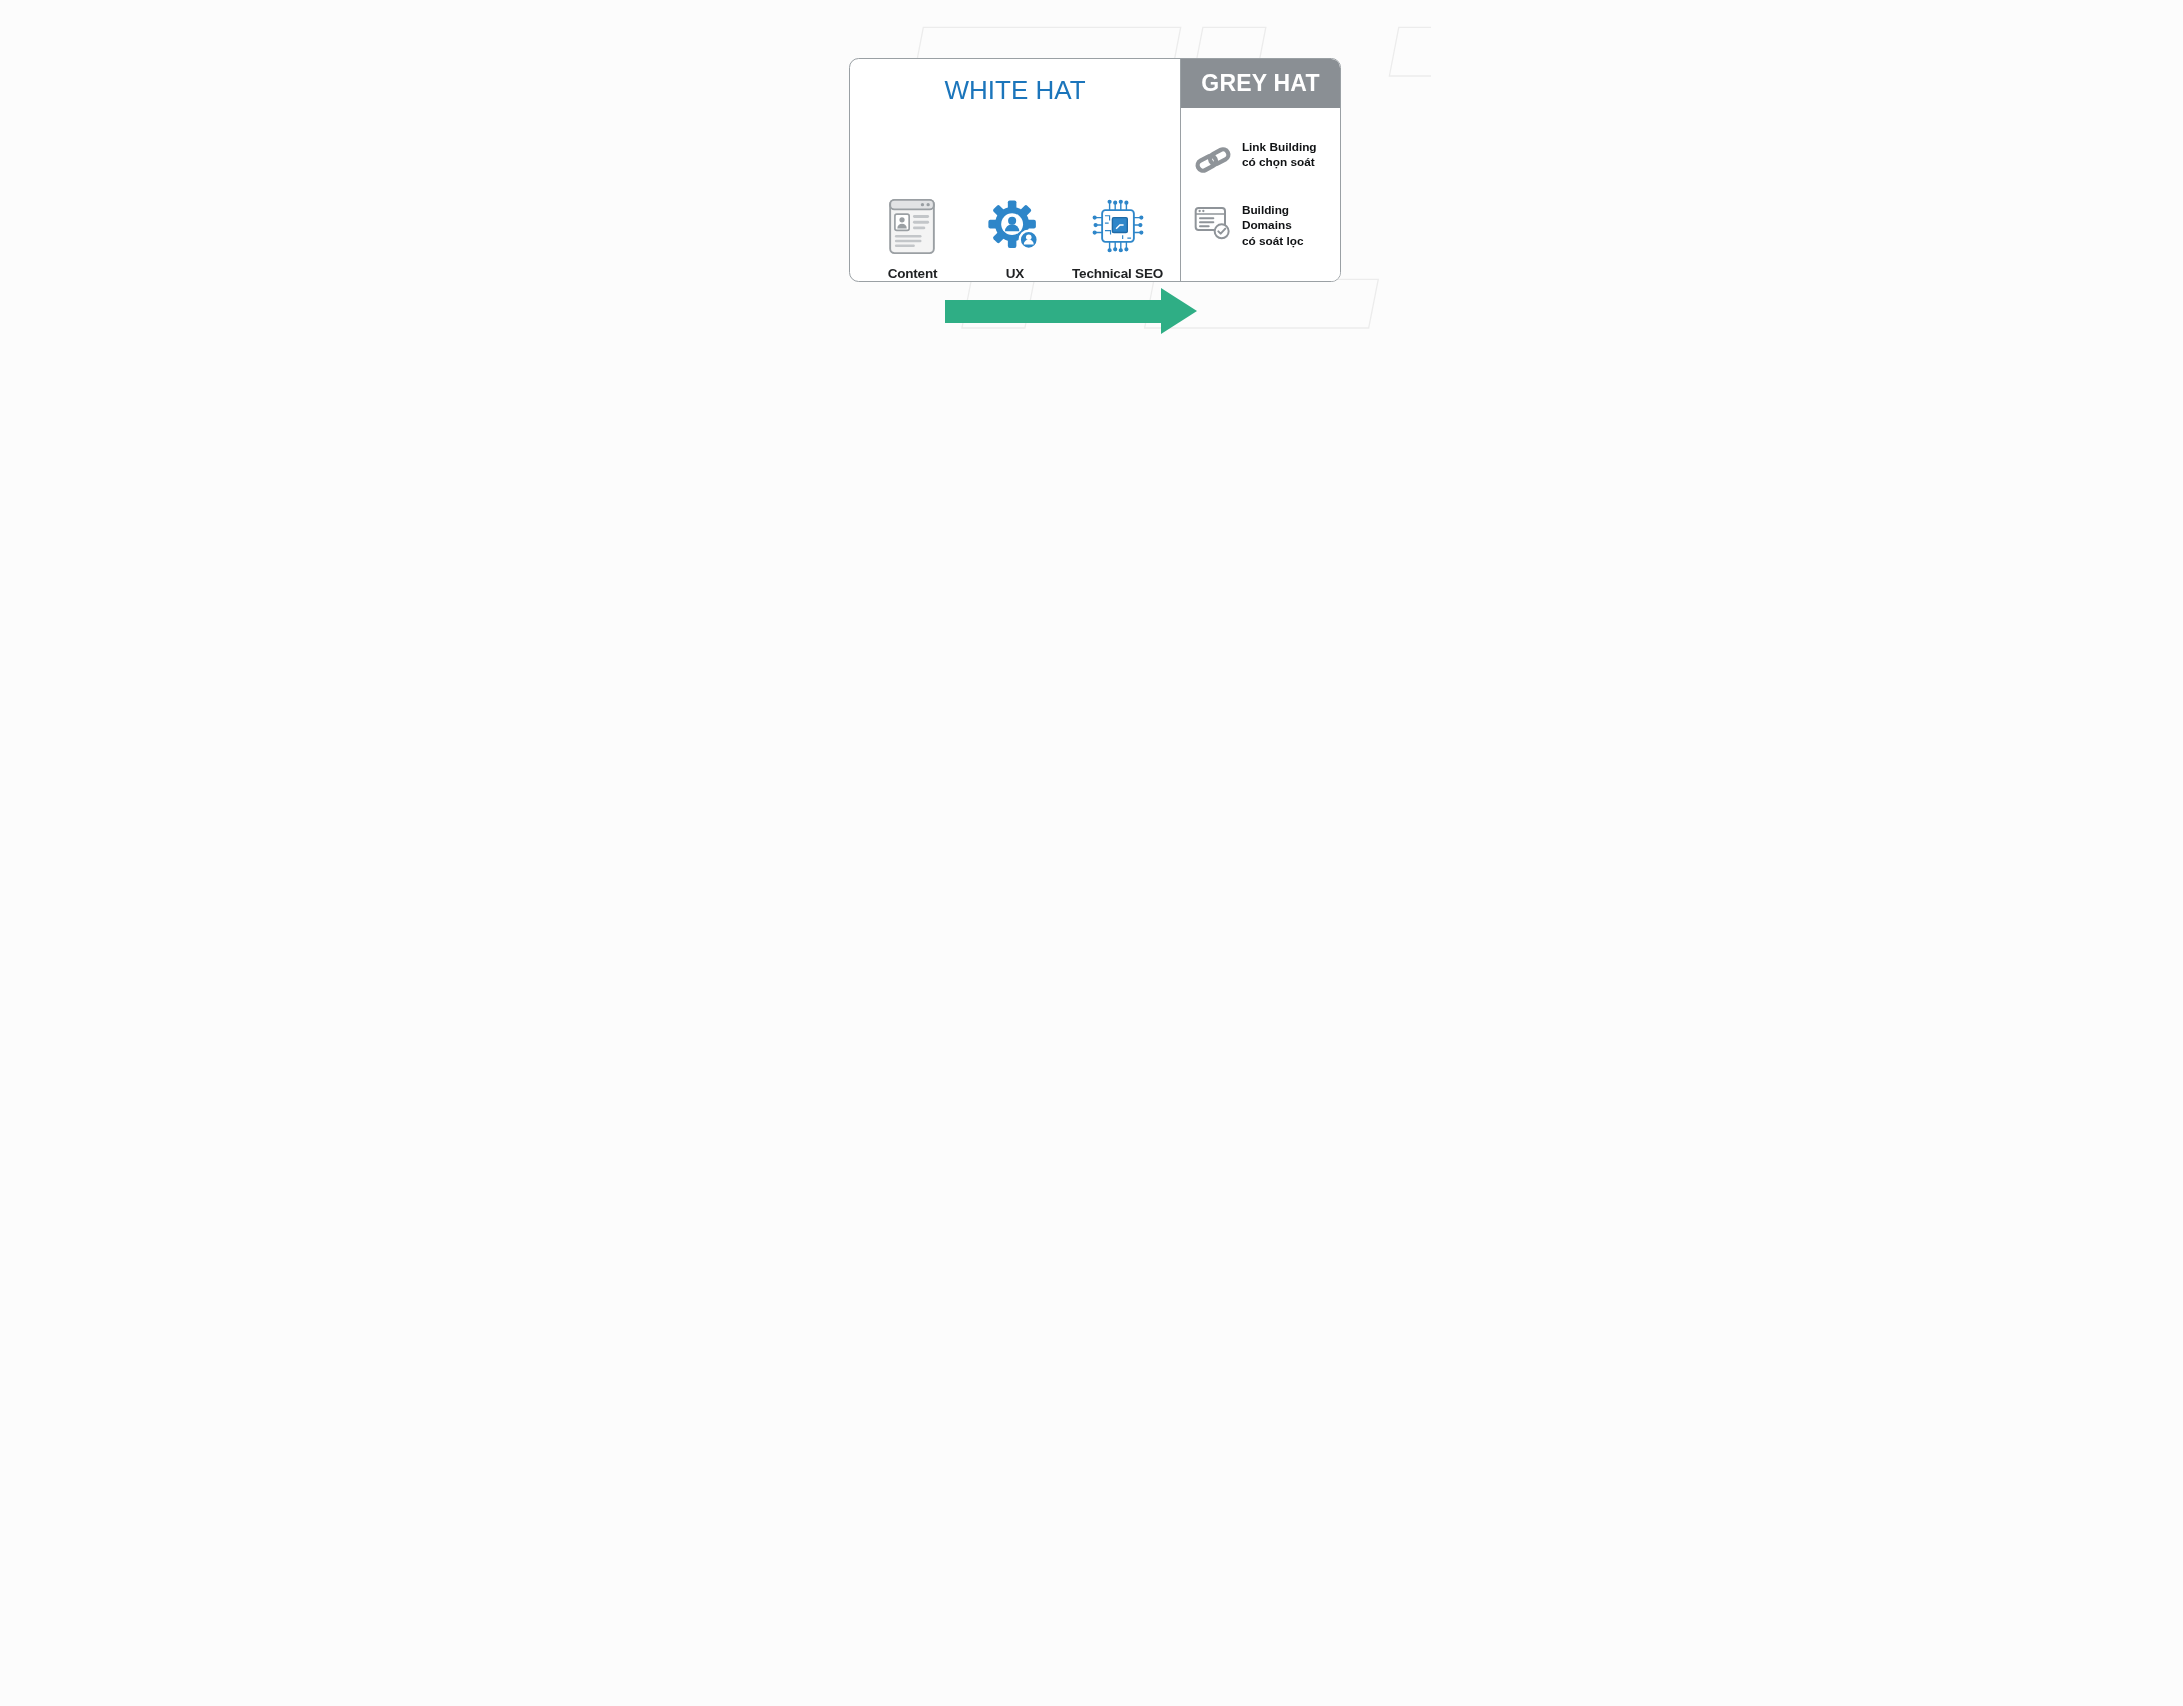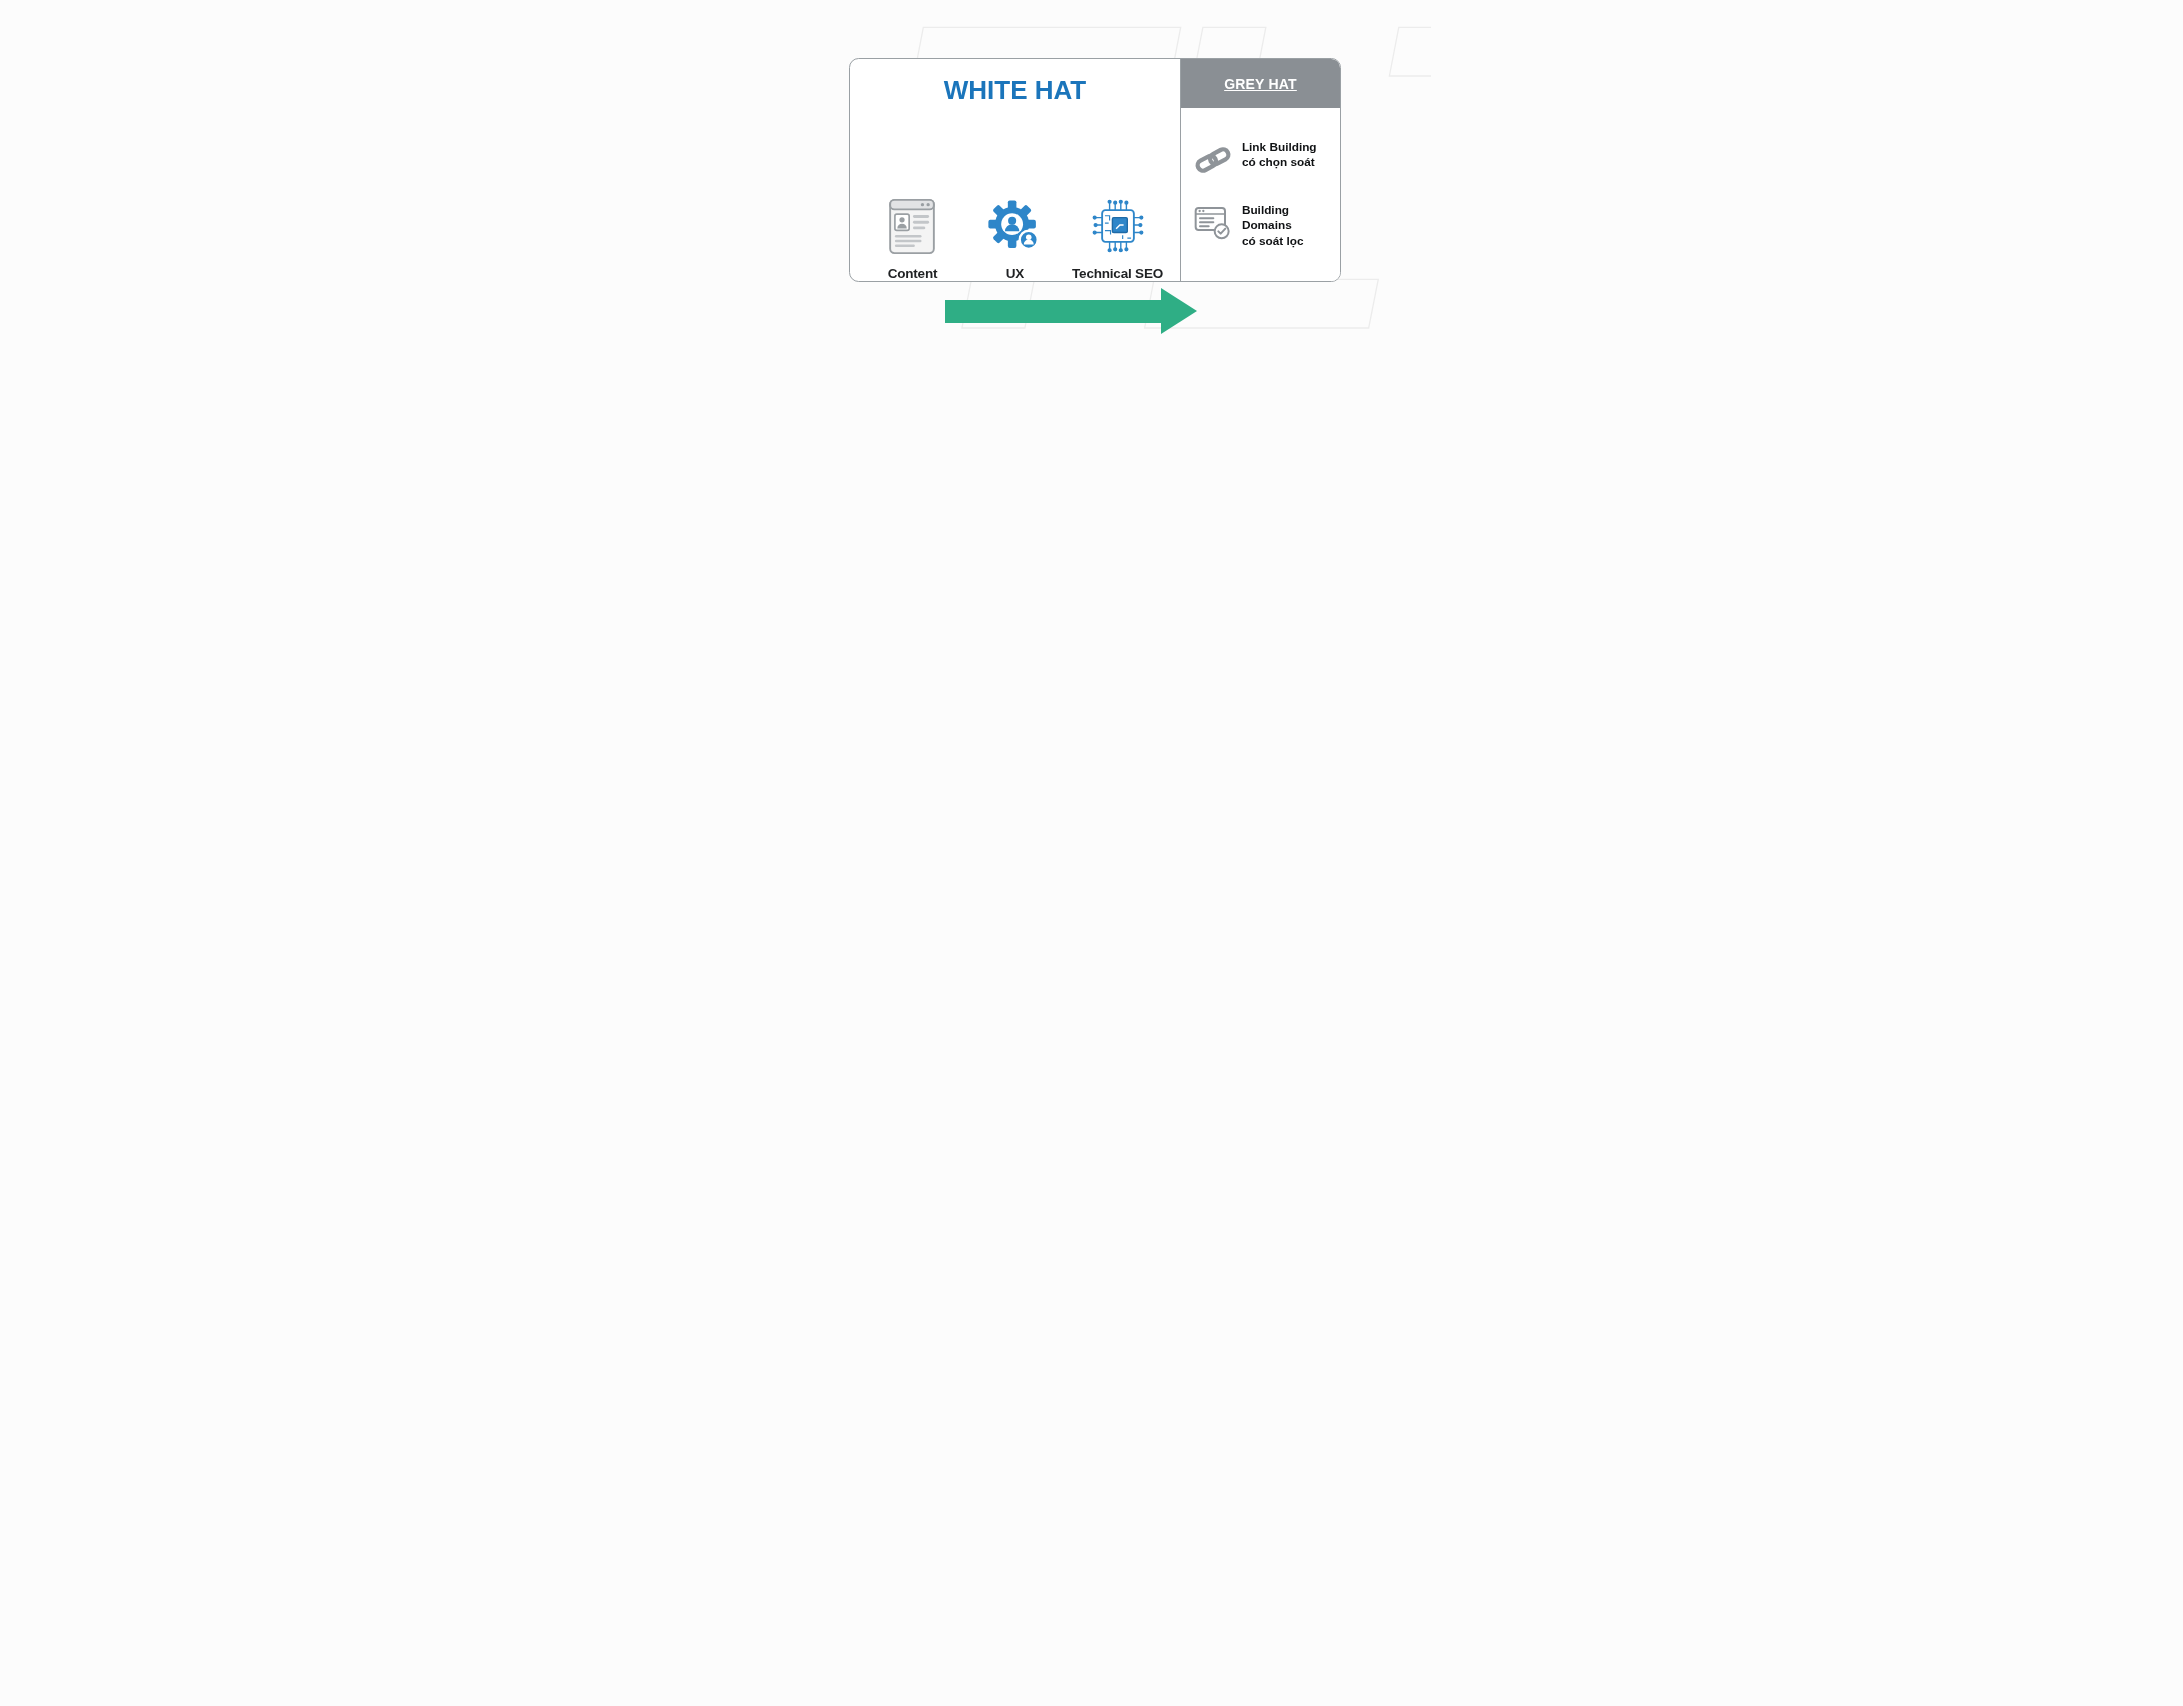--- a/index.html
+++ b/index.html
@@ -53,21 +53,21 @@
   }
   .white-hat{
     width:331px;
     border-right:1.3px solid var(--border-grey);
     display:flex;flex-direction:column;
   }
   .wh-title{
     margin-top:15.7px;
     text-align:center;
     font-size:26px;
-    font-weight:bold;
+    font-weight:normal;
     letter-spacing:0px;
     color:var(--title-blue);
   }
   .wh-items{
     flex:1;
     display:flex;
     justify-content:space-evenly;
     align-items:flex-end;
     padding:24.5px 7.9px 0 7.9px;
   }
@@ -91,25 +91,24 @@
     flex:1;
     display:flex;flex-direction:column;
     background:#ffffff;
   }
   .gh-header{
     height:49px;
     background:var(--grey-header);
     display:flex;align-items:center;justify-content:center;
   }
   .gh-title{
-    font-size:14px;
+    font-size:23px;
     font-weight:bold;
     color:#ffffff;
     letter-spacing:0.2px;
-    text-decoration:underline;
   }
   .gh-body{
     flex:1;
     display:flex;flex-direction:column;
     justify-content:center;
     gap:23px;
     padding-left:12.2px;
   }
   .gh-item{
     display:flex;align-items:flex-start;gap:8.7px;

